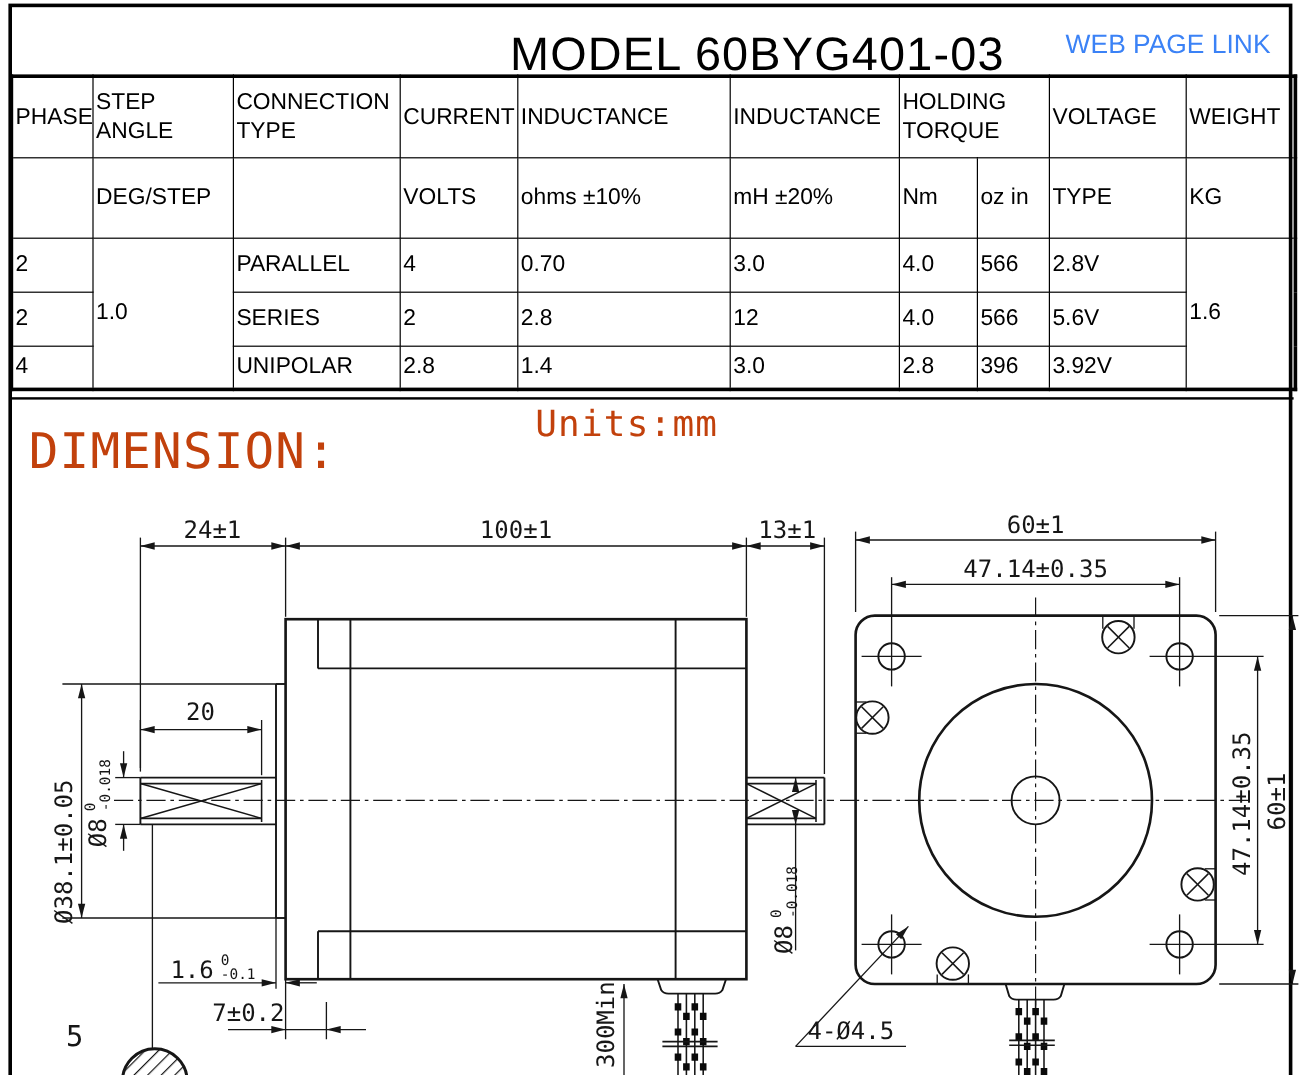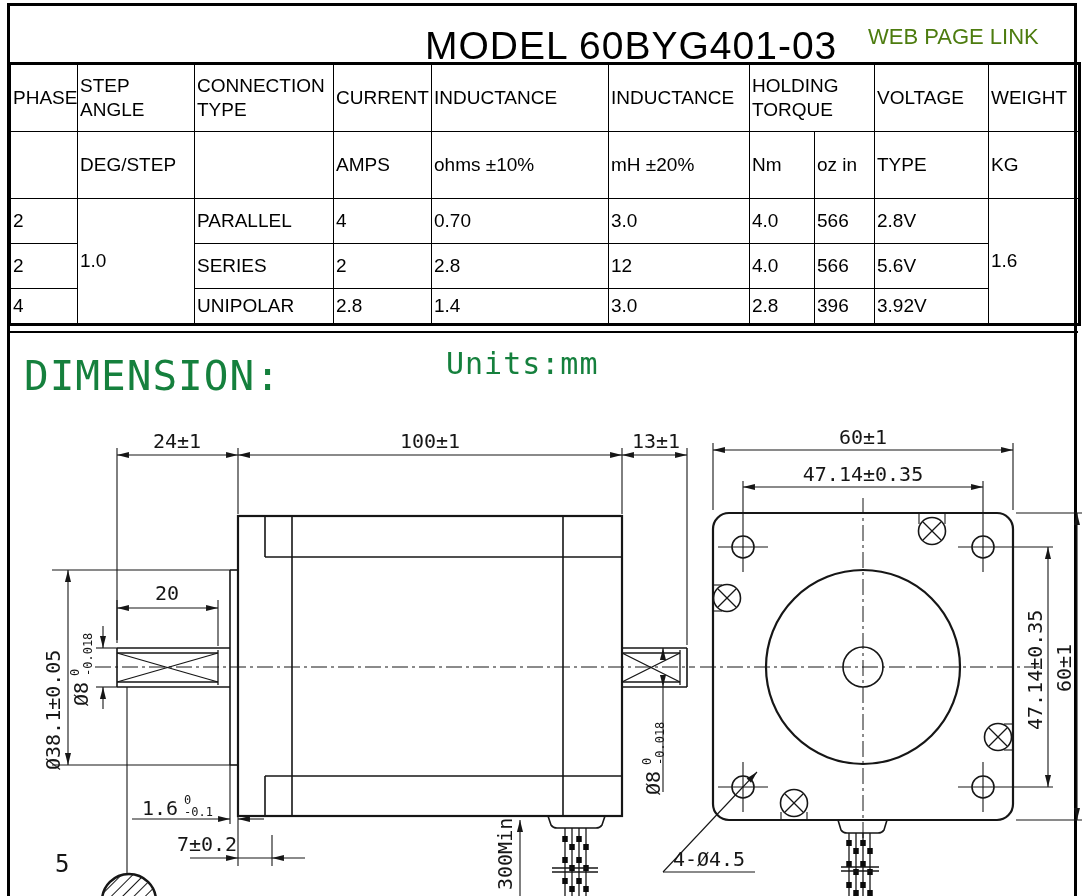--- a/index.html
+++ b/index.html
@@ -1,28 +1,28 @@
 <!DOCTYPE html>
 <html><head>
 <meta charset="utf-8">
 <style>
   html,body{margin:0;padding:0;background:#fff;}
   .stage{position:relative;width:1087px;height:896px;background:#fff;overflow:hidden;
          font-family:"Liberation Sans",sans-serif;color:#000;}
   .page-border{position:absolute;left:7px;top:3px;width:1064px;height:920px;border:3px solid #000;}
   .title-main{position:absolute;left:55px;top:12px;font-size:39px;letter-spacing:1px;white-space:nowrap;}
   .title-model{position:absolute;left:425px;top:24px;font-size:39px;letter-spacing:1px;white-space:nowrap;}
-  .web-link{position:absolute;left:868px;top:24px;font-size:22px;color:#4d7c0f;white-space:nowrap;cursor:pointer;}
+  .web-link{position:absolute;left:888px;top:24px;font-size:22px;color:#3b82f6;white-space:nowrap;cursor:pointer;}
   .spec-table{position:absolute;left:8px;top:62px;border-collapse:collapse;table-layout:fixed;
               width:1070px;border:3px solid #000;font-size:19px;}
   .spec-table td{border:1.6px solid #000;padding:0 2px;line-height:1.25;overflow:hidden;}
   .section-line{position:absolute;left:8px;top:331px;width:1070px;border-top:2px solid #000;}
-  .cadfont{font-family:"DejaVu Sans Mono",monospace;color:#15803d;}
+  .cadfont{font-family:"DejaVu Sans Mono",monospace;color:#c2410c;}
   .dim-heading{position:absolute;left:24px;top:352px;font-size:41px;letter-spacing:1px;}
-  .dim-units{position:absolute;left:446px;top:346px;font-size:30px;letter-spacing:1px;}
+  .dim-units{position:absolute;left:446px;top:336px;font-size:30px;letter-spacing:1px;}
   .drawing{position:absolute;left:0;top:330px;}
   
   .thin{stroke:#161616;stroke-width:1.1;fill:none;}
   .med{stroke:#161616;stroke-width:1.6;fill:none;}
   .thick{stroke:#161616;stroke-width:2.2;fill:none;}
   .xln{stroke:#161616;stroke-width:1.3;fill:none;}
   .cl{stroke:#161616;stroke-width:1;fill:none;stroke-dasharray:16 4 3 4;}
   .wire{stroke:#161616;stroke-width:1.3;fill:none;}
   .wmark{stroke:#0a0a0a;stroke-width:5.5;fill:none;stroke-dasharray:6 15;}
   .dtxt{font-family:"DejaVu Sans Mono",monospace;font-size:20px;fill:#161616;}
@@ -60,21 +60,21 @@
       <td>INDUCTANCE</td>
       <td>INDUCTANCE</td>
       <td colspan="2">HOLDING TORQUE</td>
       <td>VOLTAGE</td>
       <td>WEIGHT</td>
     </tr>
     <tr style="height:67px">
       <td></td>
       <td>DEG/STEP</td>
       <td></td>
-      <td>AMPS</td>
+      <td>VOLTS</td>
       <td>ohms ±10%</td>
       <td>mH ±20%</td>
       <td>Nm</td>
       <td>oz in</td>
       <td>TYPE</td>
       <td>KG</td>
     </tr>
     <tr style="height:45px">
       <td>2</td>
       <td rowspan="3">1.0</td>

